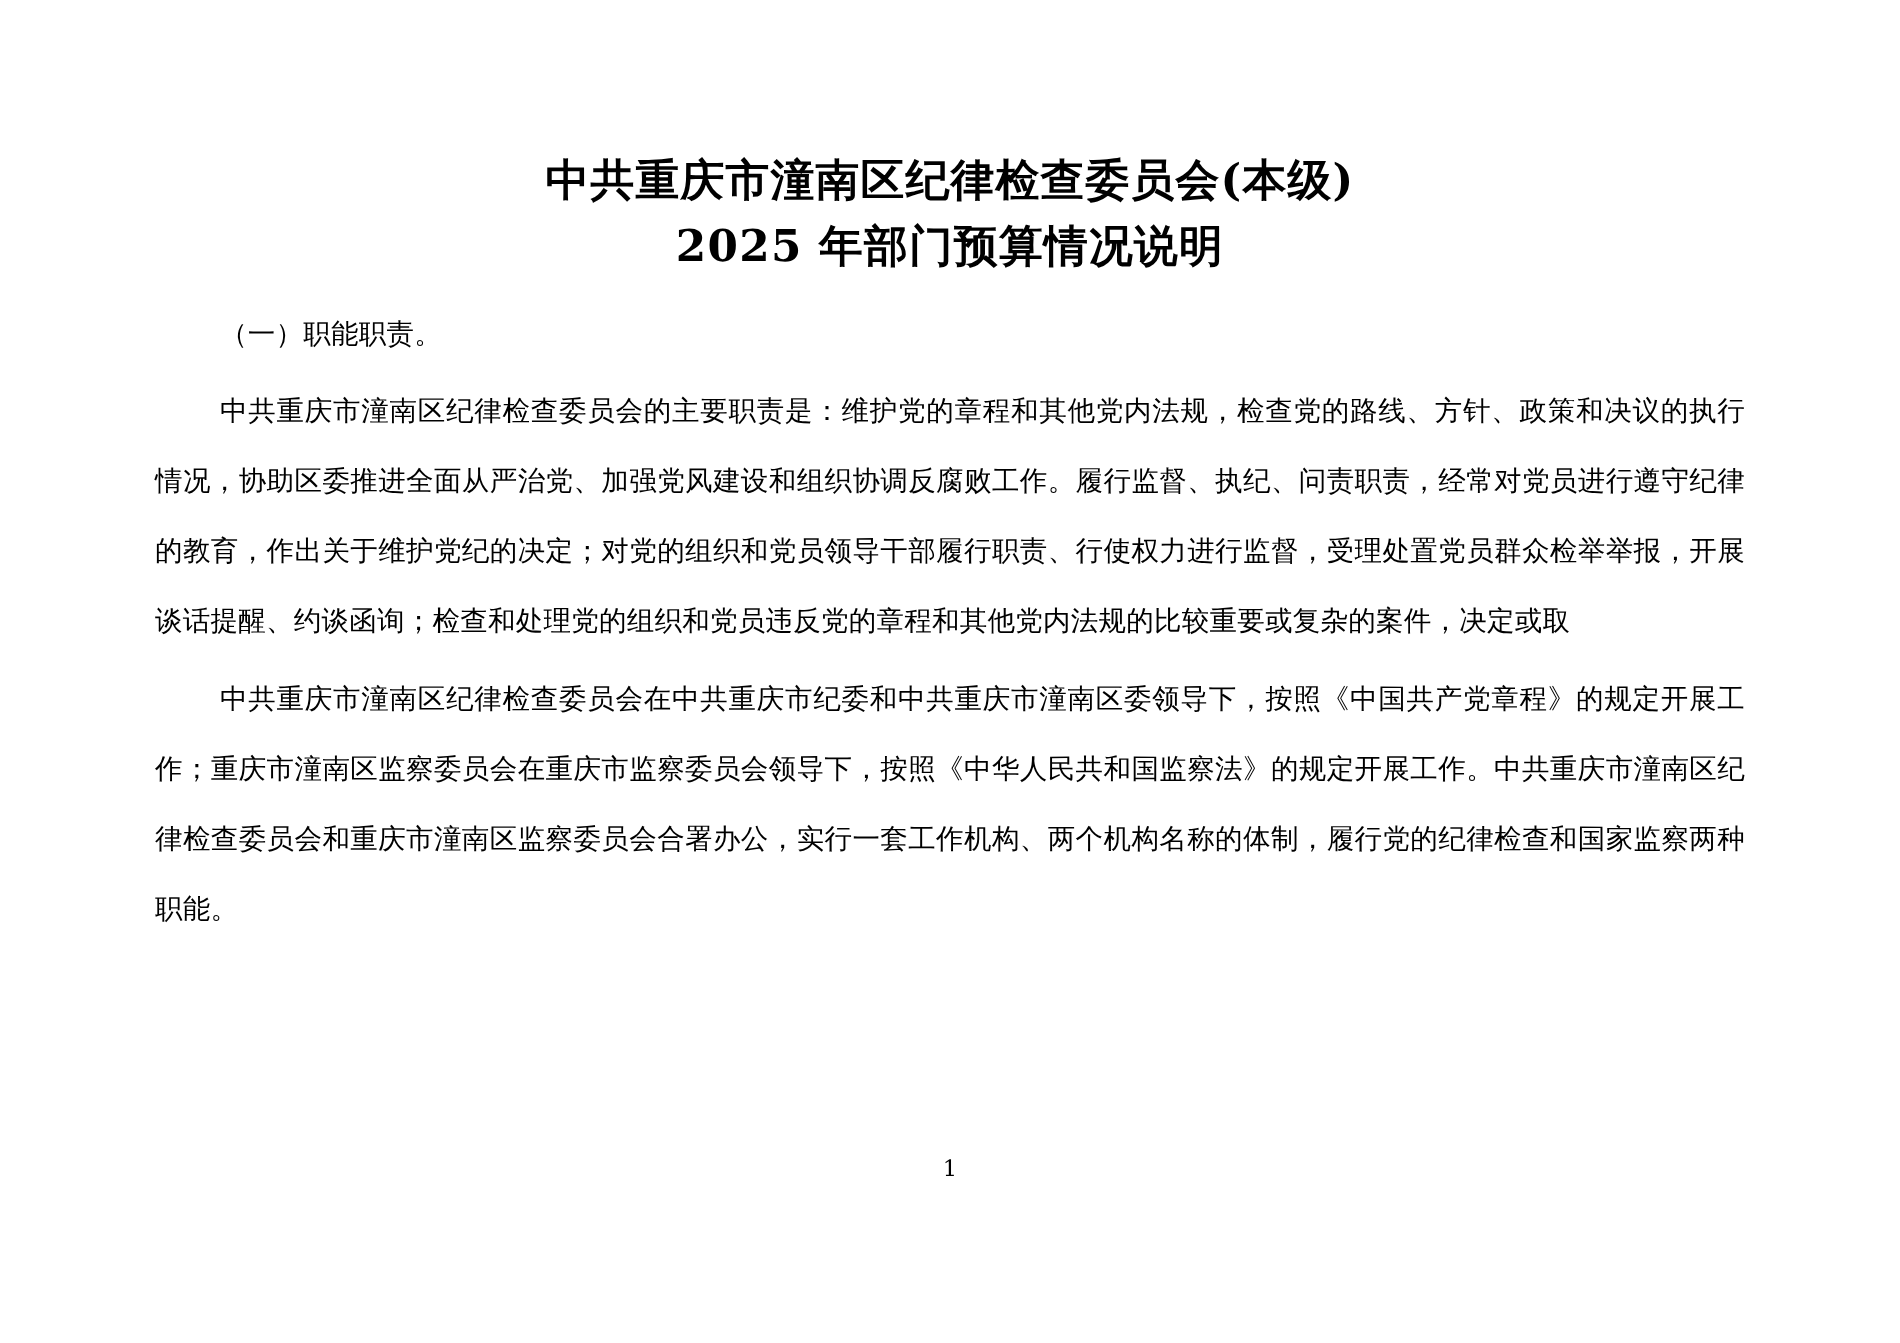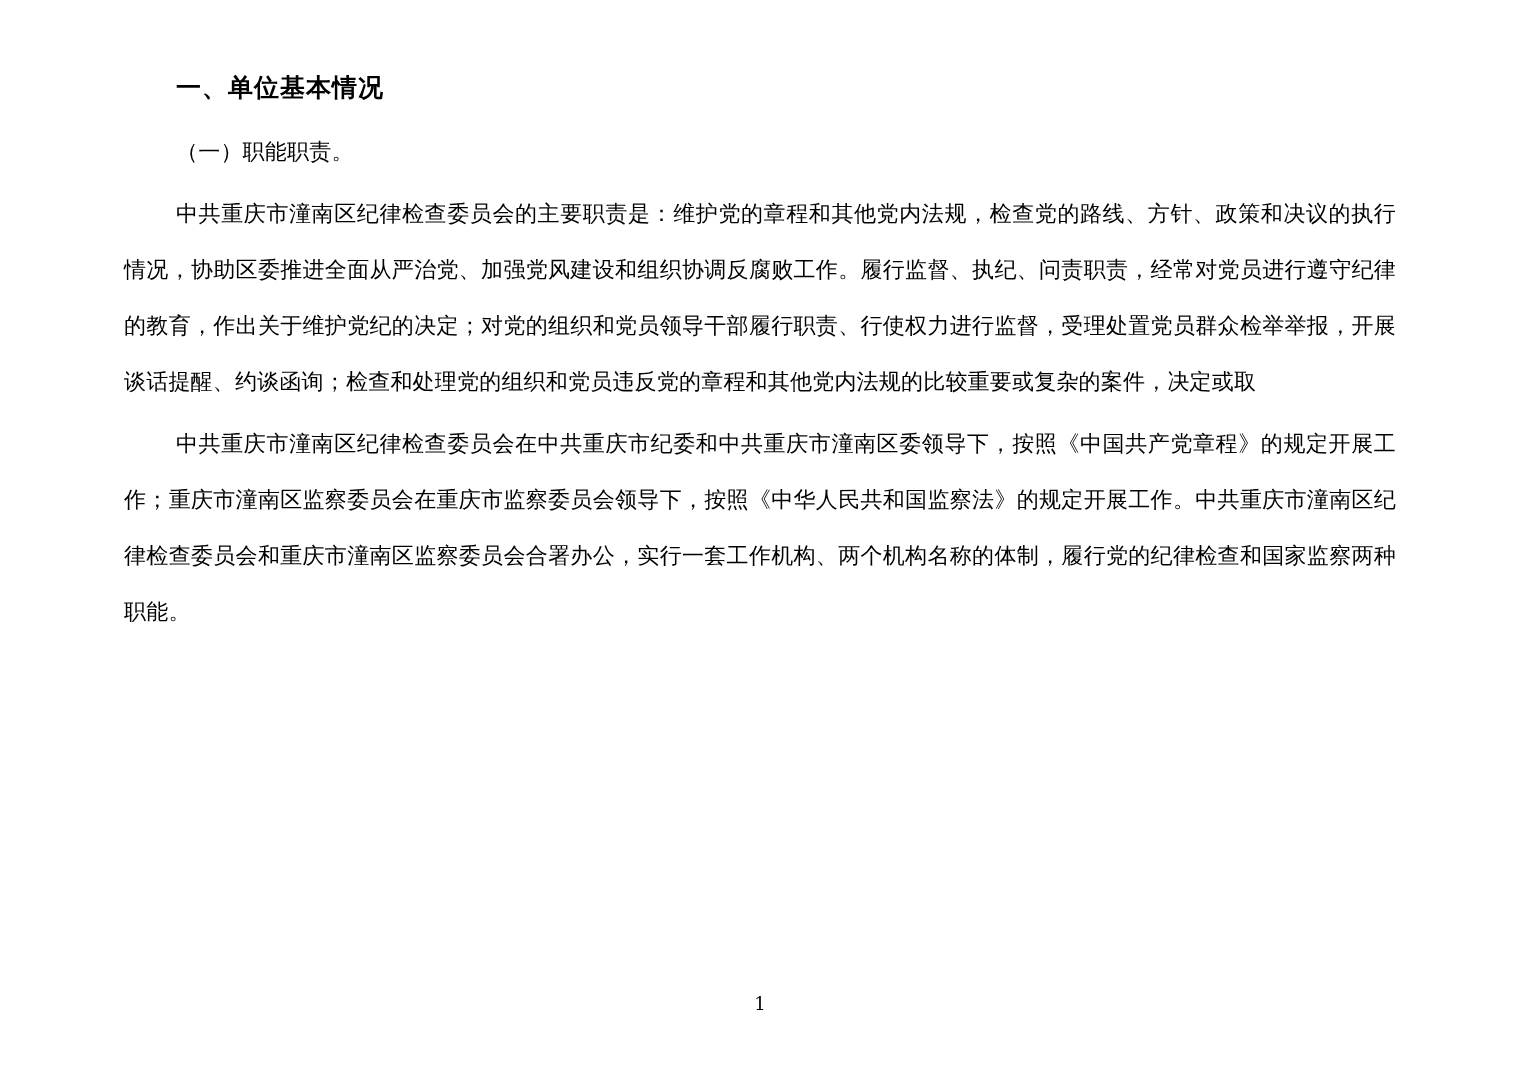--- a/index.html
+++ b/index.html
@@ -67,22 +67,25 @@
     font-size: 18px;
     font-family: "DejaVu Serif", "Liberation Serif", serif;
     color: #000;
   }
 </style>
 </head>
 <body>
 
 <div class="page">
 
+  <div class="title-block">
+    <div class="title-line">中共重庆市潼南区纪律检查委员会(本级)</div>
+    <div class="title-line">2025 年部门预算情况说明</div>
+  </div>
 
-  <div class="heading1">一、单位基本情况</div>
 
   <p class="para sub">（一）职能职责。</p>
 
   <p class="para body">中共重庆市潼南区纪律检查委员会的主要职责是：维护党的章程和其他党内法规，检查党的路线、方针、政策和决议的执行情况，协助区委推进全面从严治党、加强党风建设和组织协调反腐败工作。履行监督、执纪、问责职责，经常对党员进行遵守纪律的教育，作出关于维护党纪的决定；对党的组织和党员领导干部履行职责、行使权力进行监督，受理处置党员群众检举举报，开展谈话提醒、约谈函询；检查和处理党的组织和党员违反党的章程和其他党内法规的比较重要或复杂的案件，决定或取</p>
 
   <p class="para body">中共重庆市潼南区纪律检查委员会在中共重庆市纪委和中共重庆市潼南区委领导下，按照《中国共产党章程》的规定开展工作；重庆市潼南区监察委员会在重庆市监察委员会领导下，按照《中华人民共和国监察法》的规定开展工作。中共重庆市潼南区纪律检查委员会和重庆市潼南区监察委员会合署办公，实行一套工作机构、两个机构名称的体制，履行党的纪律检查和国家监察两种职能。</p>
 
   <div class="page-number">1</div>
 
 </div>

